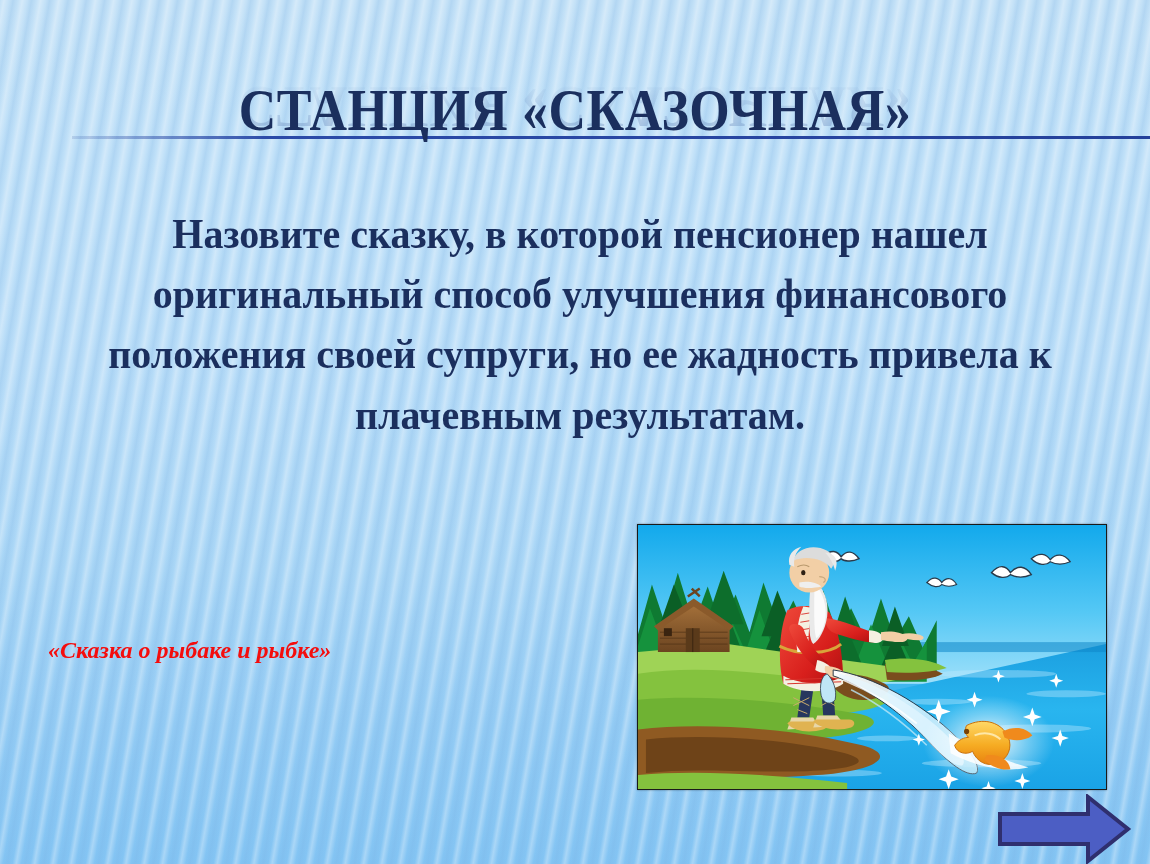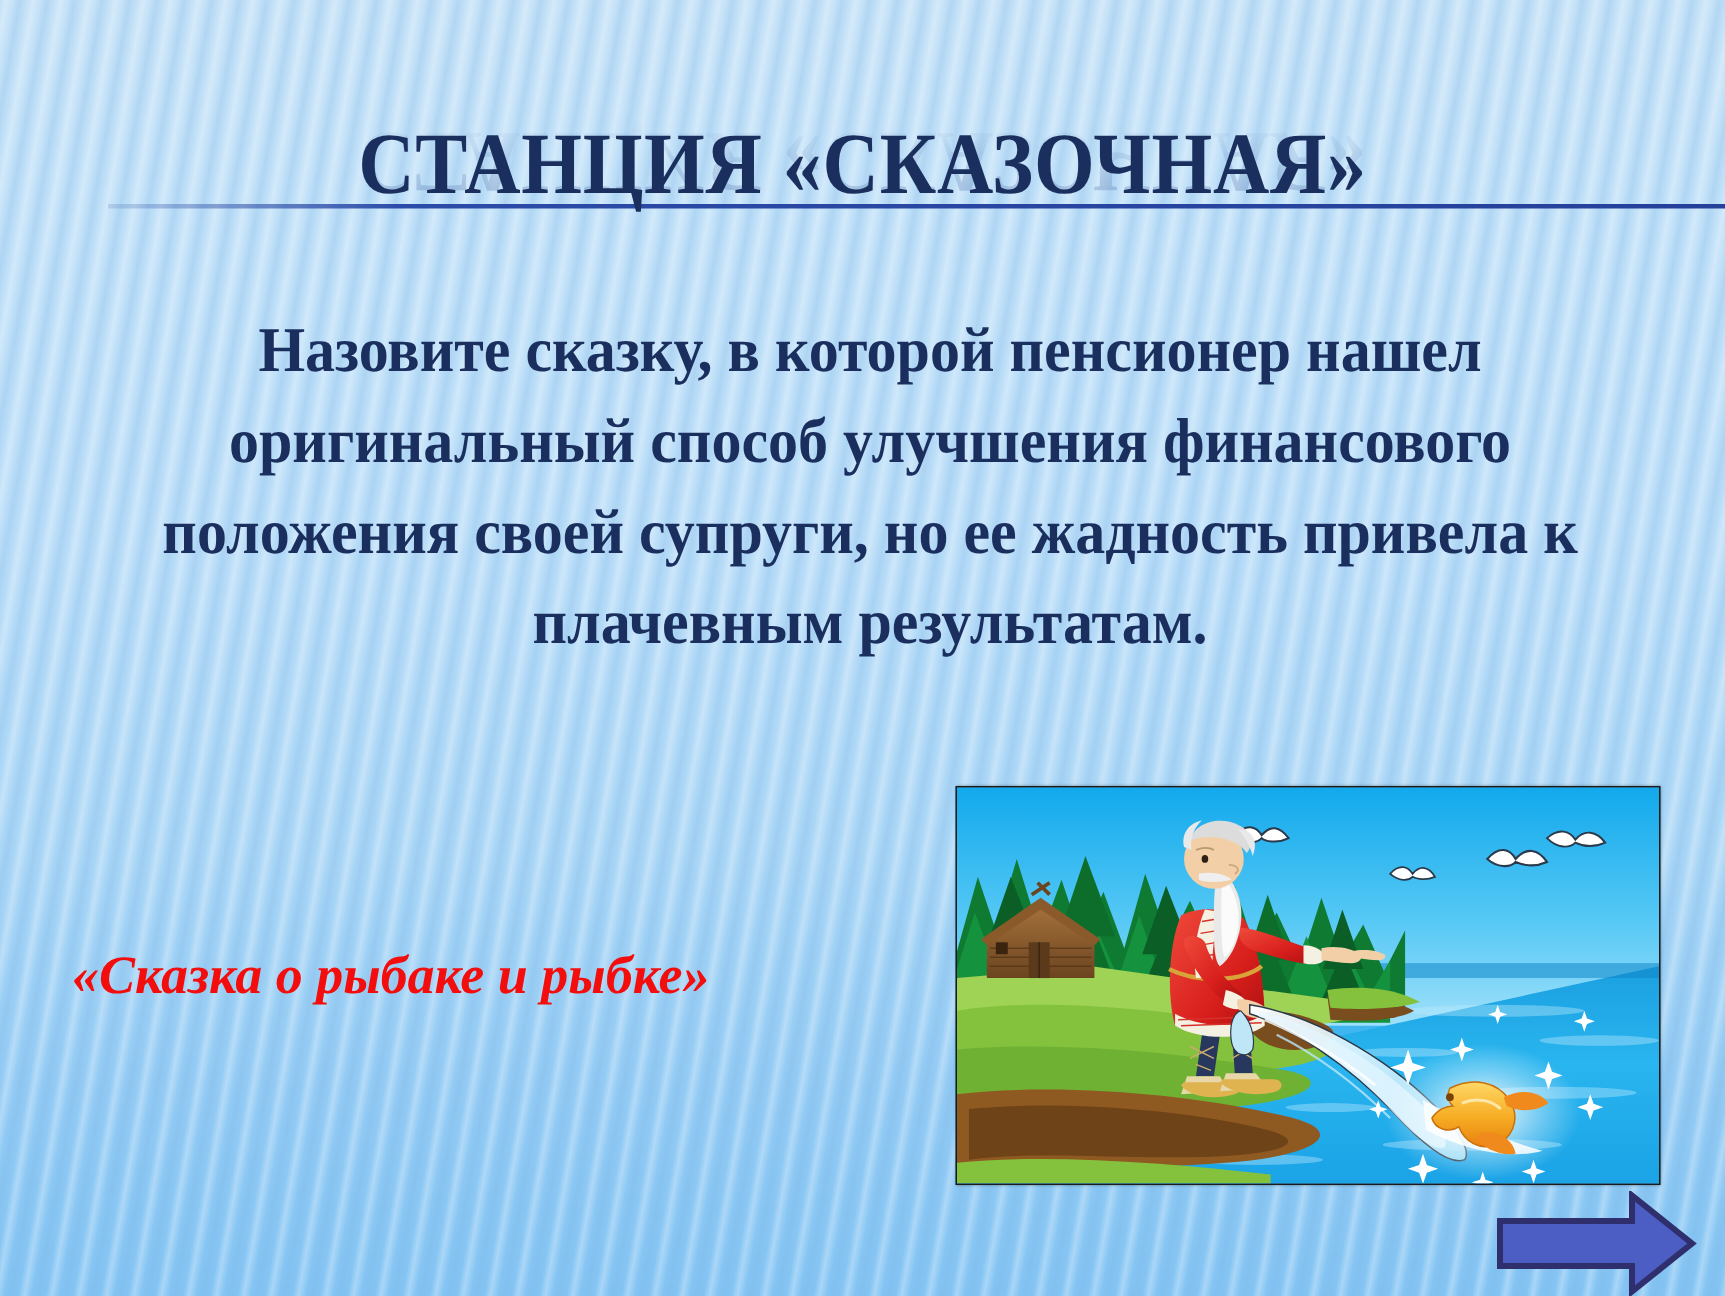--- a/index.html
+++ b/index.html
@@ -75,21 +75,21 @@
     transform:scaleY(1.06);
     transform-origin:center top;
   }
 
   #answer-text {
     position:absolute; left:48px; top:628px; width:560px;
     text-align:left;
     font-family:"Liberation Serif", serif;
     font-style:italic;
     font-weight:bold;
-    font-size:36px;
+    font-size:24px;
     line-height:44px;
     color:#f40d0d;
   }
 
   
   #picture-frame {
     position:absolute; left:637px; top:524px; width:470px; height:266px;
     border:1px solid #1a1a1a;
     overflow:hidden;
     background:#3fb6ef;

